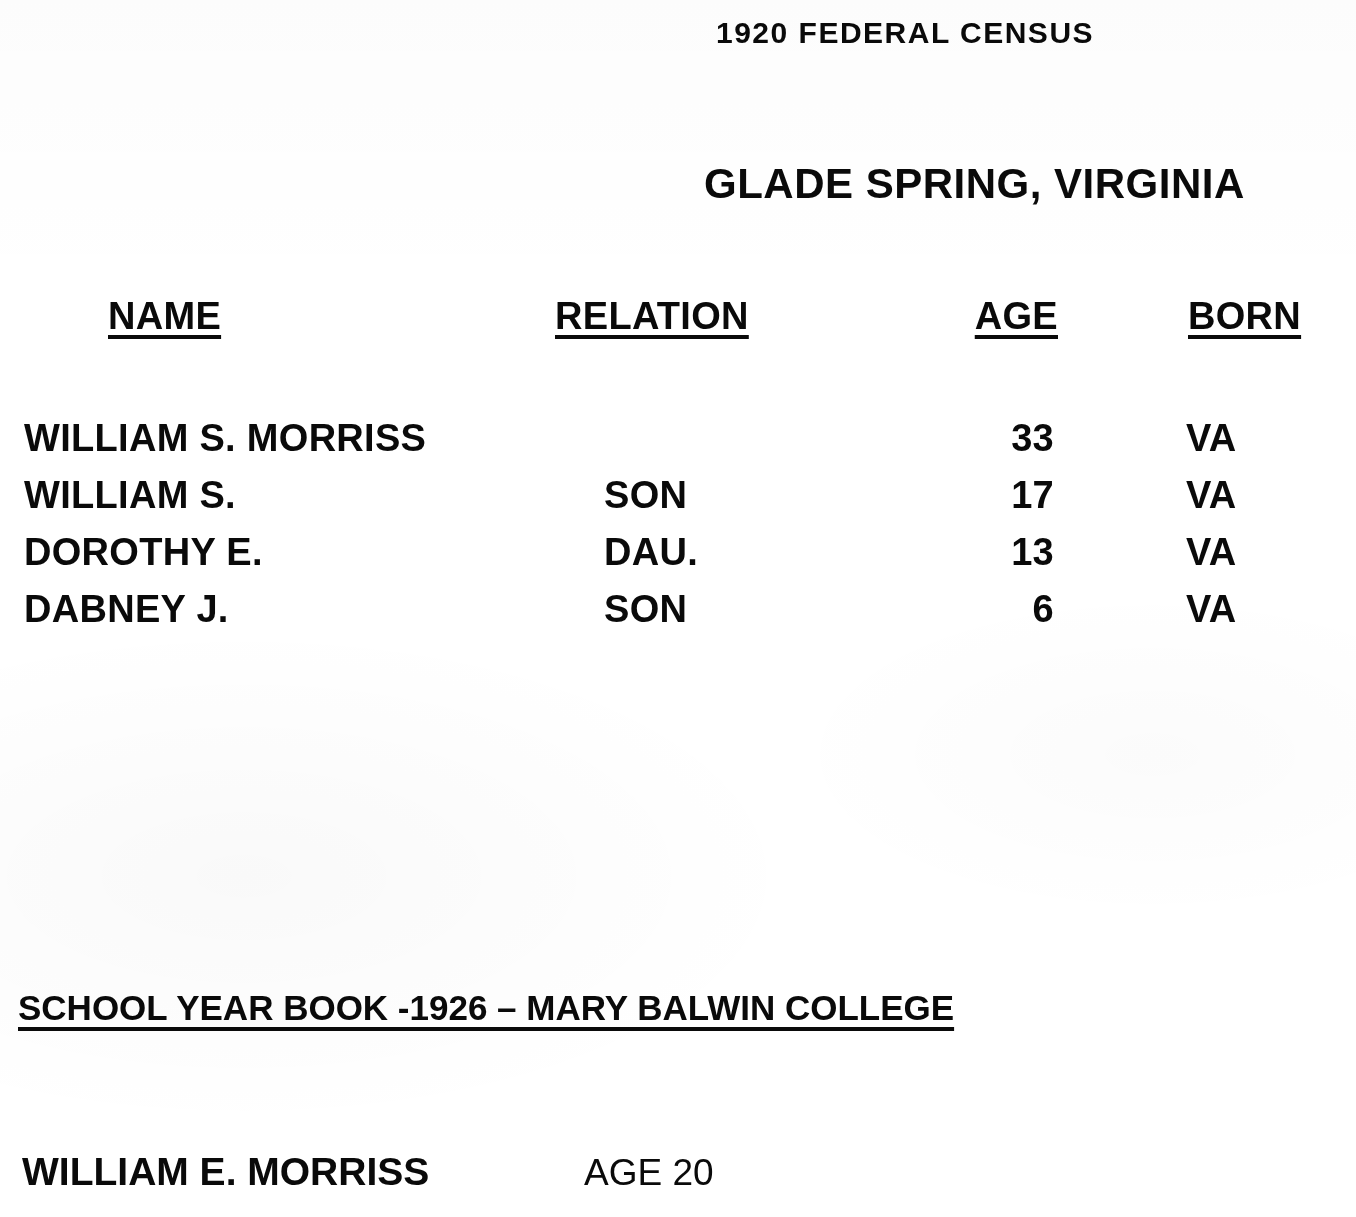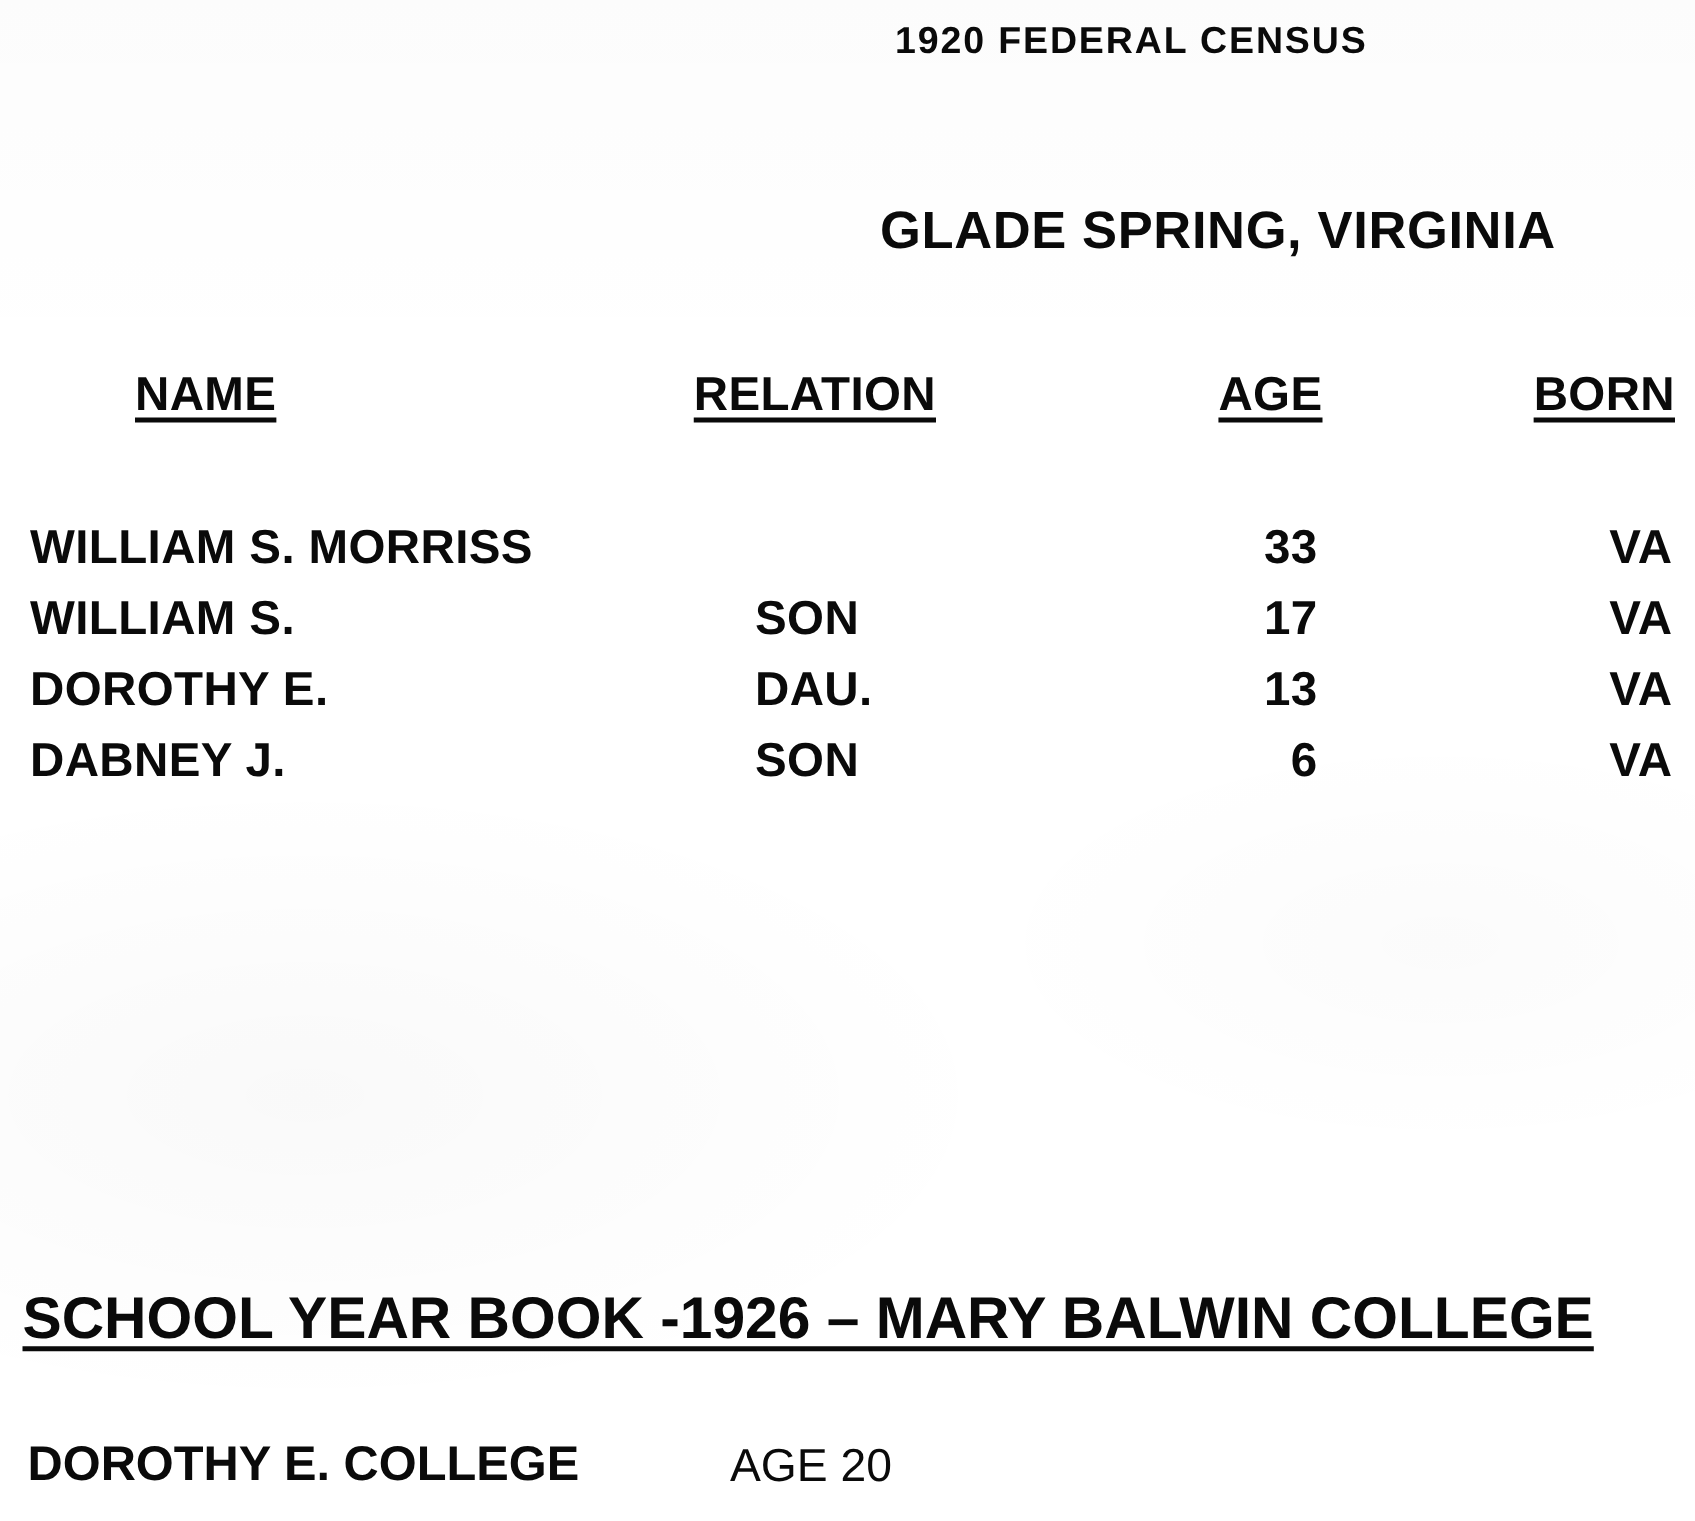--- a/index.html
+++ b/index.html
@@ -77,35 +77,35 @@
   }
   .hdr .cell {
     text-decoration: underline;
     text-decoration-thickness: 4px;
     text-underline-offset: 6px;
   }
 
   .c-name   { left: 24px; }
   .c-rel    { left: 604px; }
   .c-age    { left: 924px; width: 130px; text-align: right; }
-  .c-born   { left: 1186px; width: 152px; text-align: right; }
+  .c-born   { left: 1186px; width: 152px; text-align: left; }
 
   .hdr .c-name { left: 108px; }
   .hdr .c-rel  { left: 555px; }
   .hdr .c-age  { left: 918px; width: 140px; }
   .hdr .c-born { left: 1188px; width: 152px; }
 
   .body-start { margin-top: 60px; padding-left: 28px; }
 
   
   .yearbook-title {
     position: absolute;
     left: 18px;
-    top: 1026px;
-    font-size: 47px;
+    top: 988px;
+    font-size: 35px;
     font-weight: 700;
     letter-spacing: 0px;
     white-space: nowrap;
     text-decoration: underline;
     text-decoration-thickness: 4px;
     text-underline-offset: 7px;
   }
   .yb-name {
     position: absolute;
     left: 22px;
@@ -165,15 +165,15 @@
     <div class="row">
       <span class="cell c-name">DABNEY  J.</span>
       <span class="cell c-rel">SON</span>
       <span class="cell c-age">6</span>
       <span class="cell c-born">VA</span>
     </div>
 
   </div>
 
   <div class="yearbook-title">SCHOOL YEAR BOOK -1926 – MARY BALWIN COLLEGE</div>
-  <div class="yb-name">DOROTHY  E. COLLEGE</div>
+  <div class="yb-name">WILLIAM  E. MORRISS</div>
   <div class="yb-age">AGE 20</div>
 </div>
 
 </body></html>

